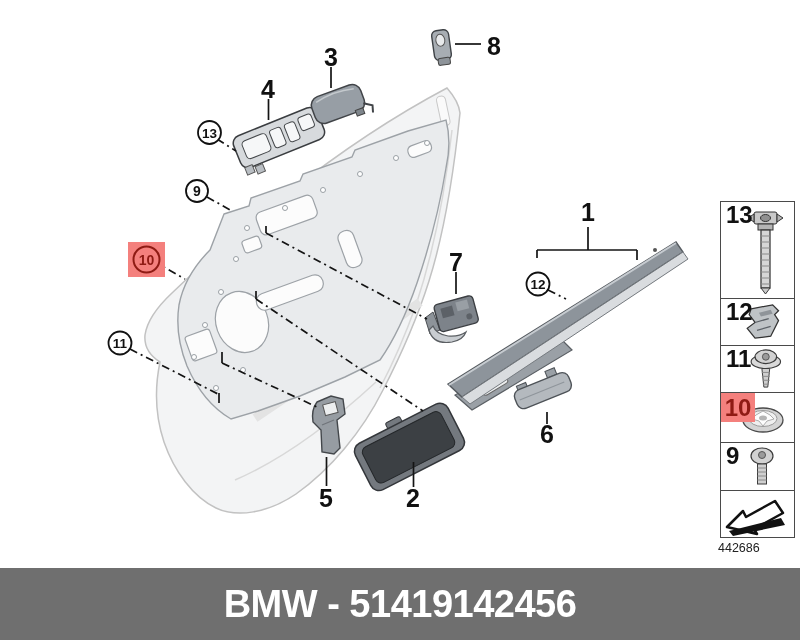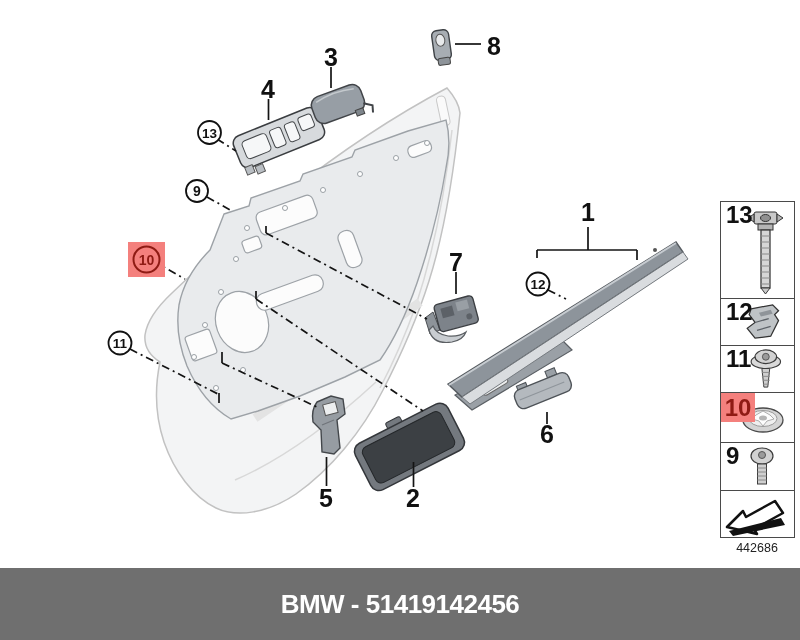--- a/index.html
+++ b/index.html
@@ -10,27 +10,27 @@
 
   
   .sidebar{position:absolute;left:720px;top:201px;width:75px;}
   .sbox{position:relative;border:1px solid #4a4a4a;background:#fff;margin-top:-1px;box-sizing:border-box;}
   .sbox:first-child{margin-top:0;}
   .snum{position:absolute;top:1px;left:5px;font-weight:bold;font-size:24px;line-height:1;
         color:#111;z-index:2;}
   .snum.hl{top:0;left:0;width:34px;height:29px;display:flex;align-items:center;
            justify-content:center;background:#f4807d;color:#8f1b14;}
   .sicon{position:absolute;left:0;top:0;width:100%;height:100%;}
-  .dcode{position:absolute;left:718px;top:541px;width:78px;text-align:center;
+  .dcode{position:absolute;left:718px;top:541px;width:78px;
          font-size:12.5px;color:#222;}
 
   
   .footer{position:absolute;left:0;top:568px;width:800px;height:72px;background:#6f6f6f;
           color:#fff;display:flex;align-items:center;justify-content:center;gap:42px;
-          font-size:26px;letter-spacing:-0.5px;font-weight:bold;}
+          font-size:38px;letter-spacing:-0.5px;font-weight:bold;}
 </style>
 </head>
 <body>
 
 <svg class="stage" viewBox="0 0 800 567" width="800" height="567">
 
   <g>
     <path d="M447,88 C454,96 459,104 460,113 C452,190 441,243 429,281
              C417,319 401,355 383,390 C362,432 330,470 296,494
              C268,513 237,518 216,508 C193,497 174,471 164,442

